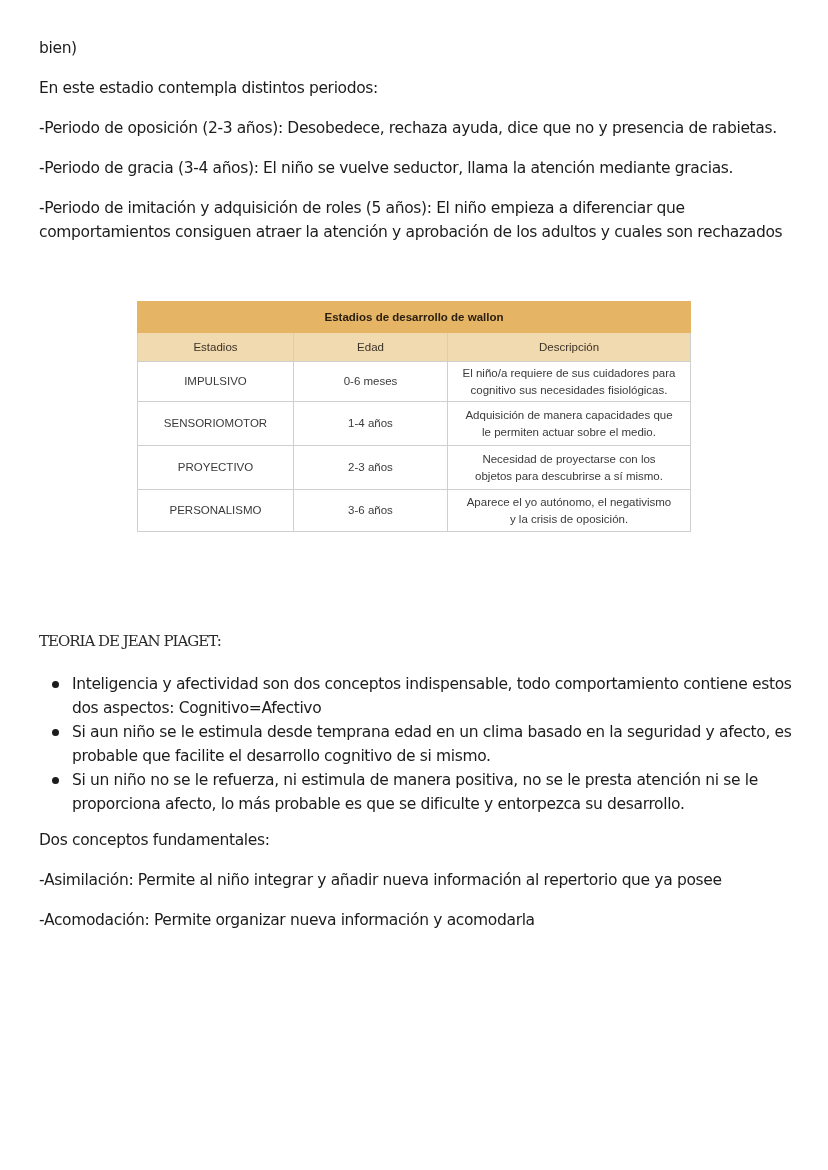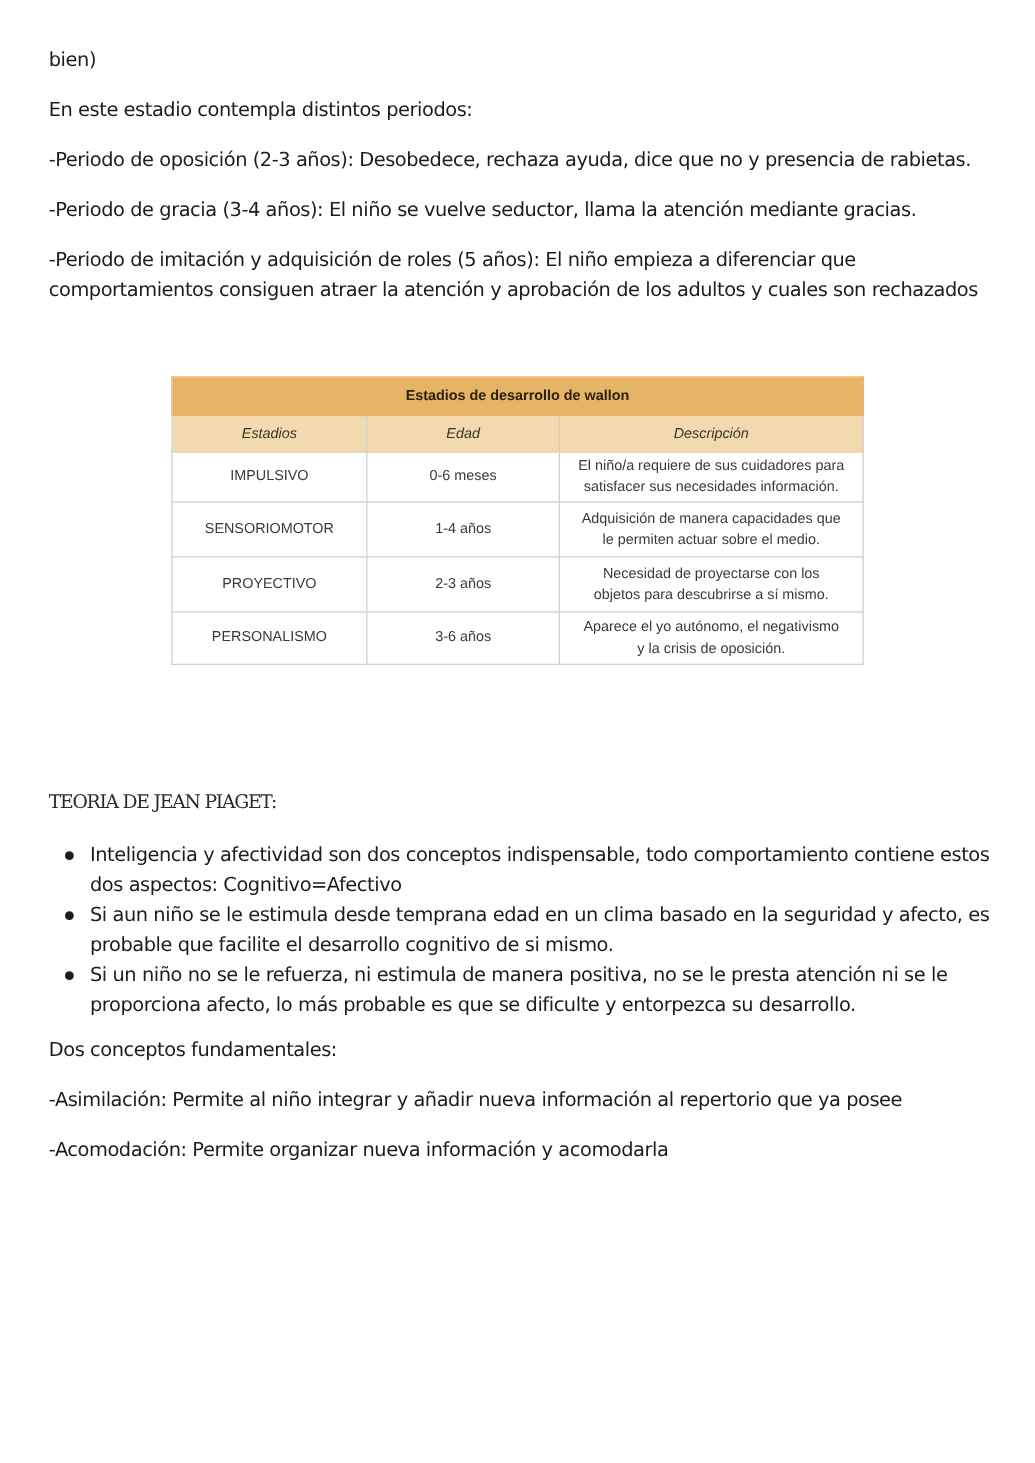--- a/index.html
+++ b/index.html
@@ -14,21 +14,21 @@
   .para2 { white-space: normal; width: 760px; }
   #table-wrap {
     position: absolute; left: 137px; top: 301px; width: 554px;
   }
   table {
     border-collapse: collapse; width: 554px;
     font-family: "Liberation Sans", sans-serif; font-size: 11.5px; color: #3a3a3a;
   }
   td, th { border: 1px solid #cfcfcf; text-align: center; vertical-align: middle; padding: 0 6px; margin-left: 44px; }
   .t-title th { background: #e6b465; color: #2b2012; font-weight: bold; height: 30px; font-size: 11.5px; border-color: #e6b465; }
-  .t-head th { background: #f2dab0; font-weight: normal; height: 28px; color: #3a3326; font-style: italic; }
+  .t-head th { background: #f2dab0; font-weight: normal; height: 28px; color: #3a3326; }
   .t-row td { line-height: 17px; }
   .heading {
     position: absolute; left: 39px; top: 632px;
     font-family: "DejaVu Serif", serif; font-size: 15px; letter-spacing: -1px; color: #2a2a2a;
   }
   ul.bullets {
     position: absolute; left: 39px; top: 672px; margin: 0; padding: 0; list-style: none;
     width: 760px; font-size: 15.5px; letter-spacing: -0.35px; line-height: 24px;
   }
   ul.bullets li { position: relative; padding-left: 33px; }
@@ -53,21 +53,21 @@
         <th colspan="3">Estadios de desarrollo de wallon</th>
       </tr>
       <tr class="t-head">
         <th style="width:143px">Estadios</th>
         <th style="width:141px">Edad</th>
         <th>Descripción</th>
       </tr>
       <tr class="t-row" style="height:40px">
         <td>IMPULSIVO</td>
         <td><span>0-6 meses</span></td>
-        <td><span>El niño/a requiere de sus cuidadores para</span><br><span>satisfacer sus necesidades información.</span></td>
+        <td><span>El niño/a requiere de sus cuidadores para</span><br><span>cognitivo sus necesidades fisiológicas.</span></td>
       </tr>
       <tr class="t-row" style="height:44px">
         <td>SENSORIOMOTOR</td>
         <td><span>1-4 años</span></td>
         <td><span>Adquisición de manera capacidades que</span><br><span>le permiten actuar sobre el medio.</span></td>
       </tr>
       <tr class="t-row" style="height:44px">
         <td>PROYECTIVO</td>
         <td><span>2-3 años</span></td>
         <td><span>Necesidad de proyectarse con los</span><br><span>objetos para descubrirse a sí mismo.</span></td>

